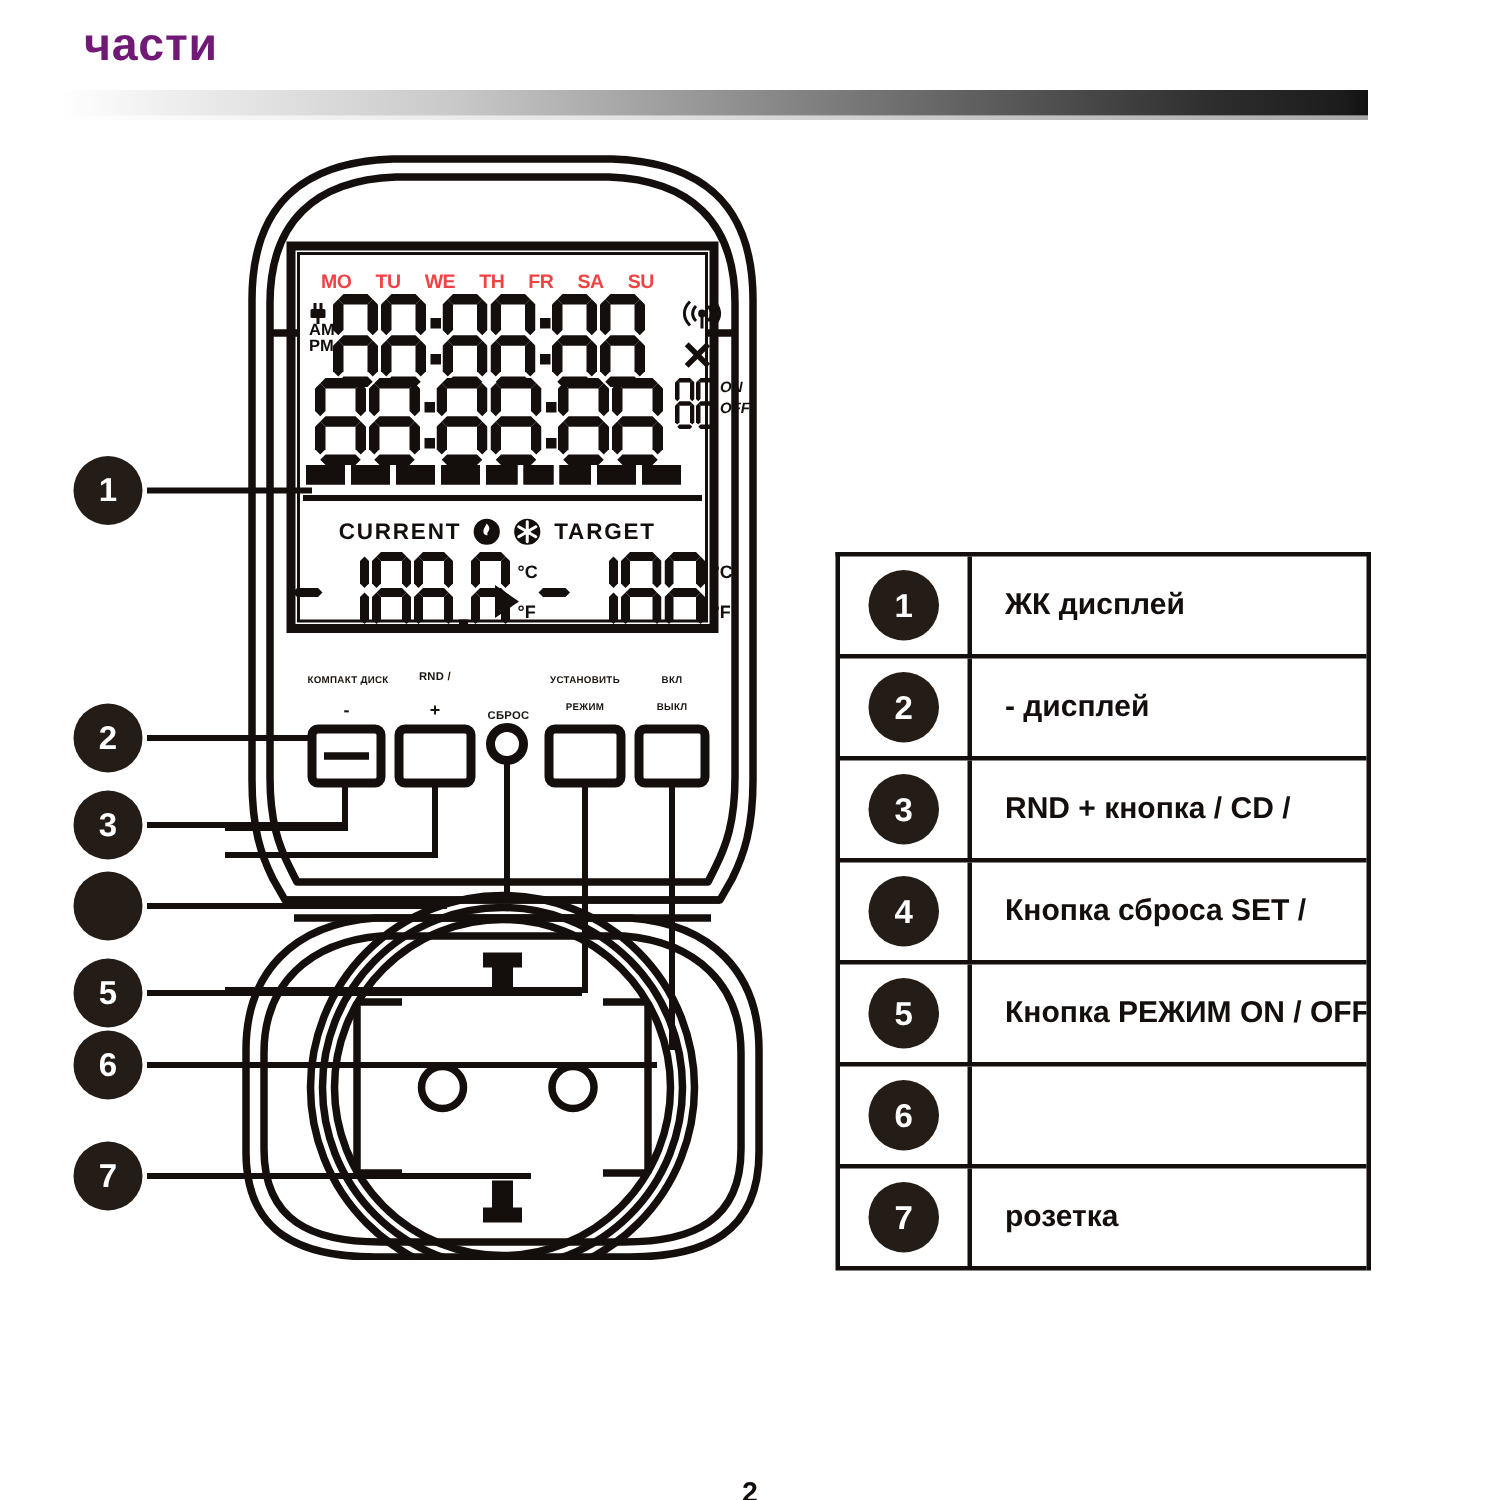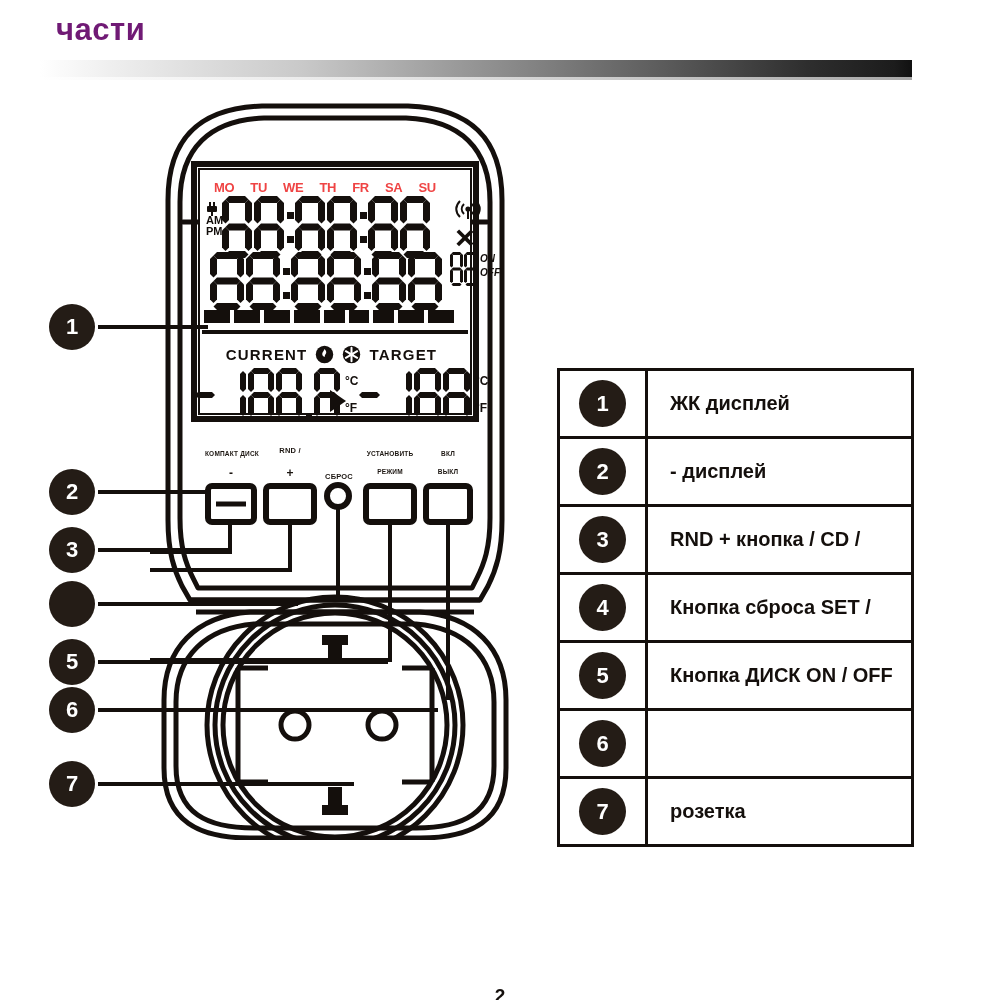--- a/index.html
+++ b/index.html
@@ -653,21 +653,21 @@
     <div class="trow">
       <div class="tnum">
         <span class="tdot">4</span>
       </div>
       <div class="ttext">Кнопка сброса SET /</div>
     </div>
     <div class="trow">
       <div class="tnum">
         <span class="tdot">5</span>
       </div>
-      <div class="ttext">Кнопка ДИСК ON / OFF</div>
+      <div class="ttext">Кнопка РЕЖИМ ON / OFF</div>
     </div>
     <div class="trow">
       <div class="tnum">
         <span class="tdot">6</span>
       </div>
     </div>
     <div class="trow">
       <div class="tnum">
         <span class="tdot">7</span>
       </div>

